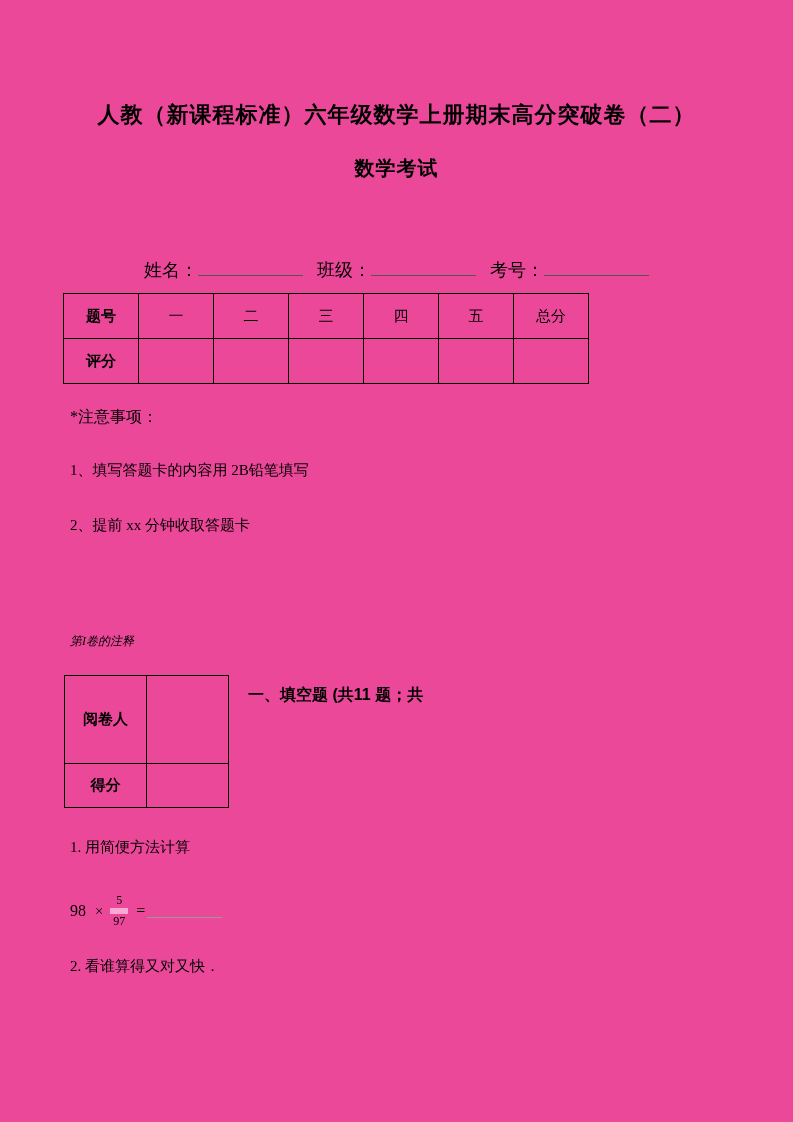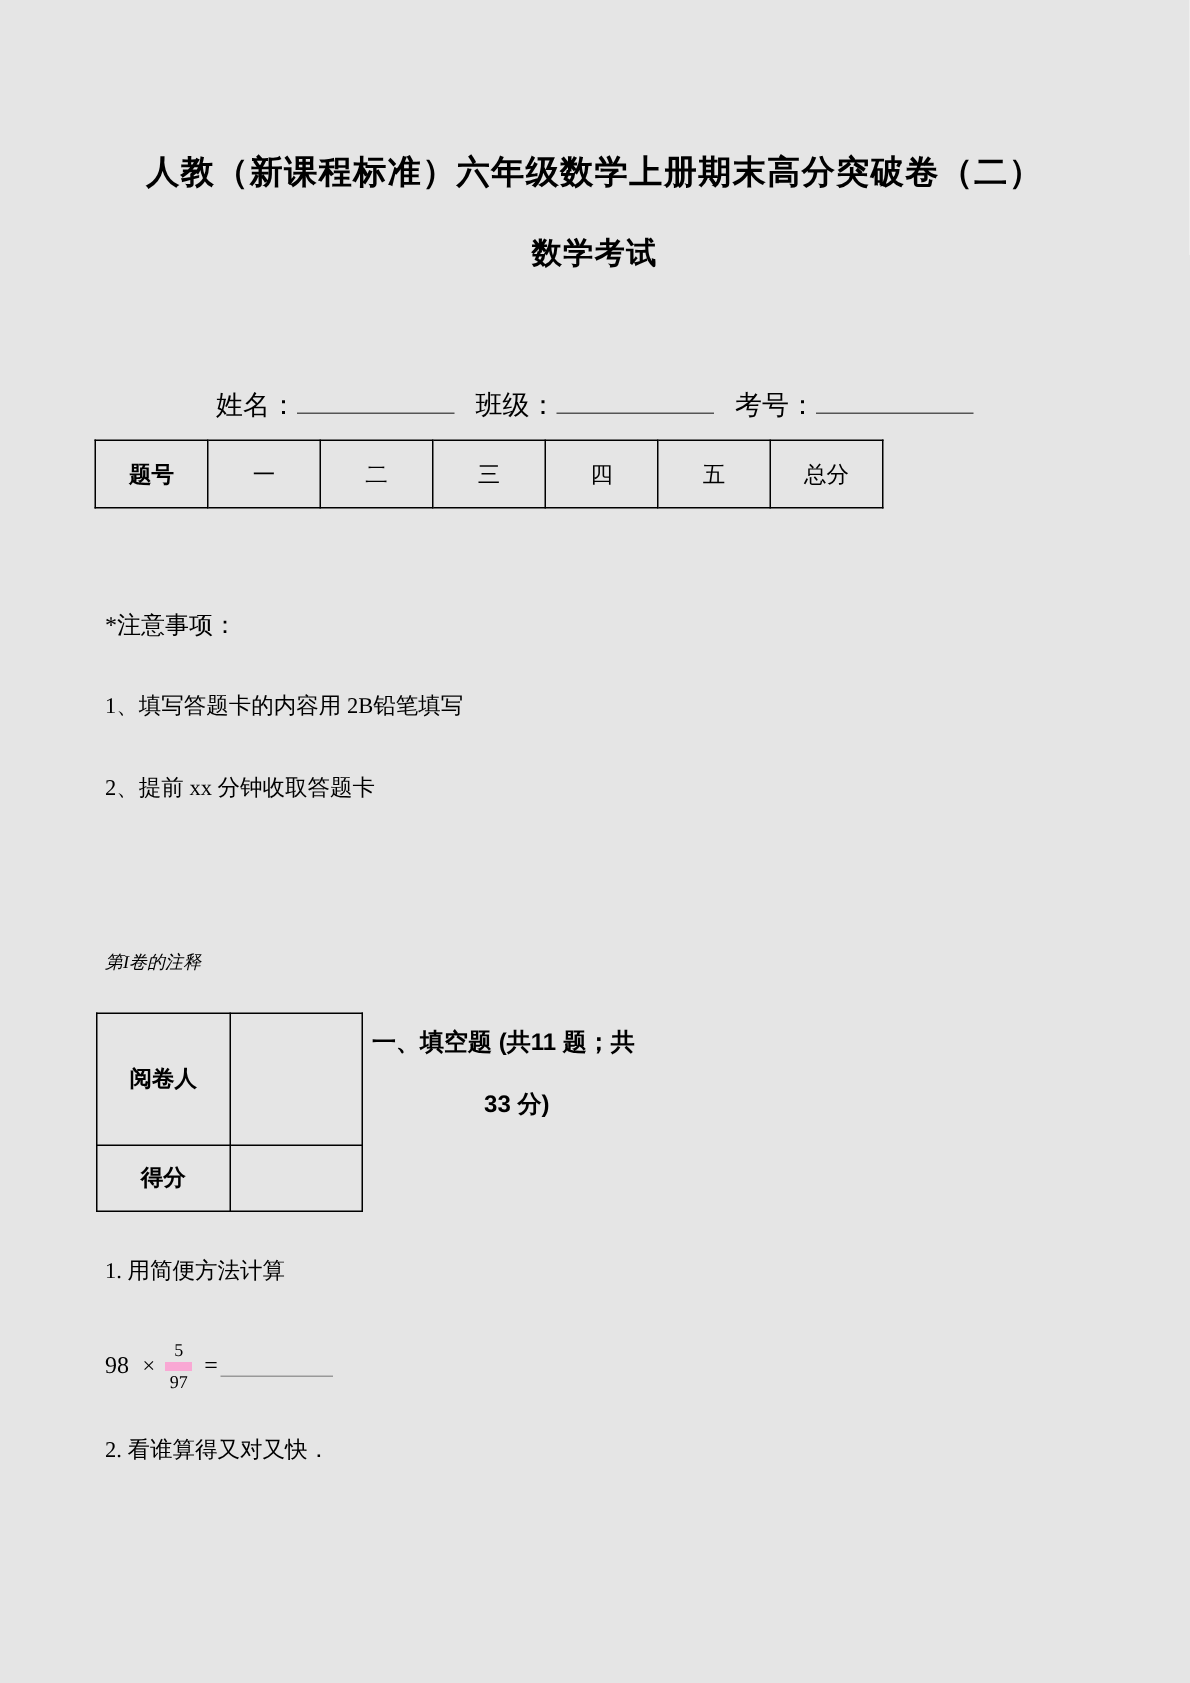--- a/index.html
+++ b/index.html
@@ -4,21 +4,21 @@
 <style>
   * { margin: 0; padding: 0; box-sizing: border-box; }
   html, body { background: #ffffff; }
   body {
     width: 793px; height: 1122px;
     font-family: "Liberation Serif", serif;
     color: #000000;
     position: relative;
     overflow: hidden;
   }
-  .page { position: absolute; inset: 0; background: #e5e5e5; }
+  .page { position: absolute; inset: 0; background: #ec4899; }
 
   .doc-title {
     position: absolute; top: 100px; left: 0; width: 100%;
     text-align: center;
     font-family: "Liberation Sans", sans-serif;
     font-weight: bold; font-size: 22px; letter-spacing: 1px;
   }
   .doc-subtitle {
     position: absolute; top: 155px; left: 0; width: 100%;
     text-align: center;
@@ -59,21 +59,21 @@
   .note-item-2 { position: absolute; top: 516px; left: 70px; font-size: 15px; }
 
   .part-title {
     position: absolute; top: 573px; left: 0; width: 100%;
     text-align: center; font-size: 15px;
   }
   .part-annotation { position: absolute; top: 633px; left: 70px; font-size: 12px; font-style: italic; }
 
   table.grader-table {
     position: absolute; top: 675px; left: 64px;
-    width: 178px; border-collapse: collapse; table-layout: fixed;
+    width: 165px; border-collapse: collapse; table-layout: fixed;
     font-size: 15px;
   }
   table.grader-table td {
     border: 1px solid #000;
     text-align: center; vertical-align: middle;
   }
   table.grader-table tr.r1 td { height: 88px; }
   table.grader-table tr.r2 td { height: 44px; }
   table.grader-table td.hdr {
     font-family: "Liberation Sans", sans-serif; font-weight: bold;
@@ -121,20 +121,29 @@
     <tbody>
         <tr>
       <td class="hdr">题号</td>
       <td>一</td>
       <td>二</td>
       <td>三</td>
       <td>四</td>
       <td>五</td>
       <td>总分</td>
     </tr>
+    <tr>
+      <td class="hdr">评分</td>
+      <td></td>
+      <td></td>
+      <td></td>
+      <td></td>
+      <td></td>
+      <td></td>
+    </tr>
   </tbody>
     </table>
 
   <div class="notes-title">*注意事项：</div>
   <div class="note-item-1">1、填写答题卡的内容用 2B铅笔填写</div>
   <div class="note-item-2">2、提前 xx 分钟收取答题卡</div>
 
   <div class="part-annotation">第I卷的注释</div>
 
   <table class="grader-table">
@@ -145,21 +154,20 @@
     </tr>
     <tr class="r2">
       <td class="hdr">得分</td>
       <td></td>
     </tr>
   </tbody>
     </table>
 
   <div class="section-heading">
     <span class="line1">一、填空题 (共11 题；共</span>
-    <span class="line2">33 分)</span>
   </div>
 
   <div class="q1-text">1. 用简便方法计算</div>
 
   <div class="math-line">
     <span class="operand">98</span>
     <span class="times">×</span>
     <span class="frac">
       <span class="num">5</span>
       <span class="den">97</span>

